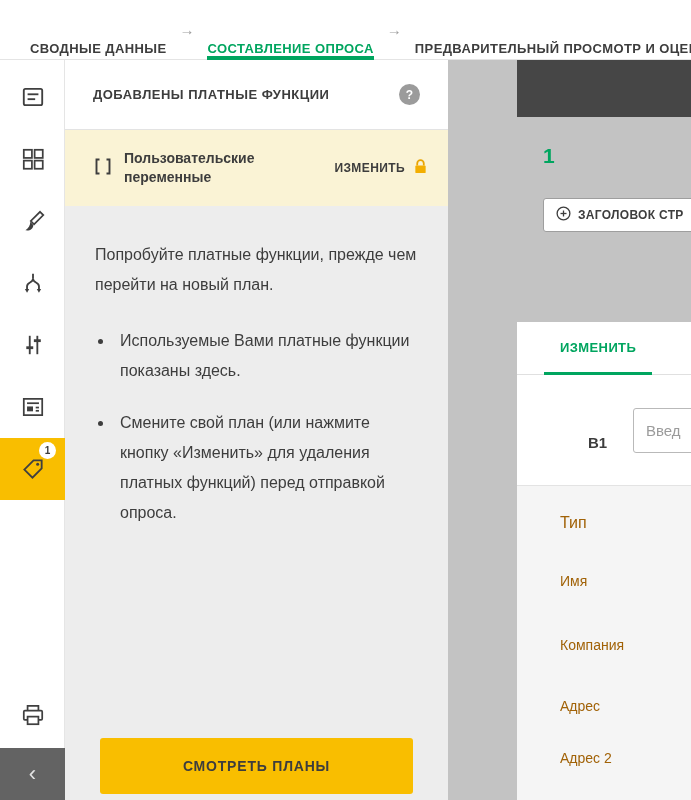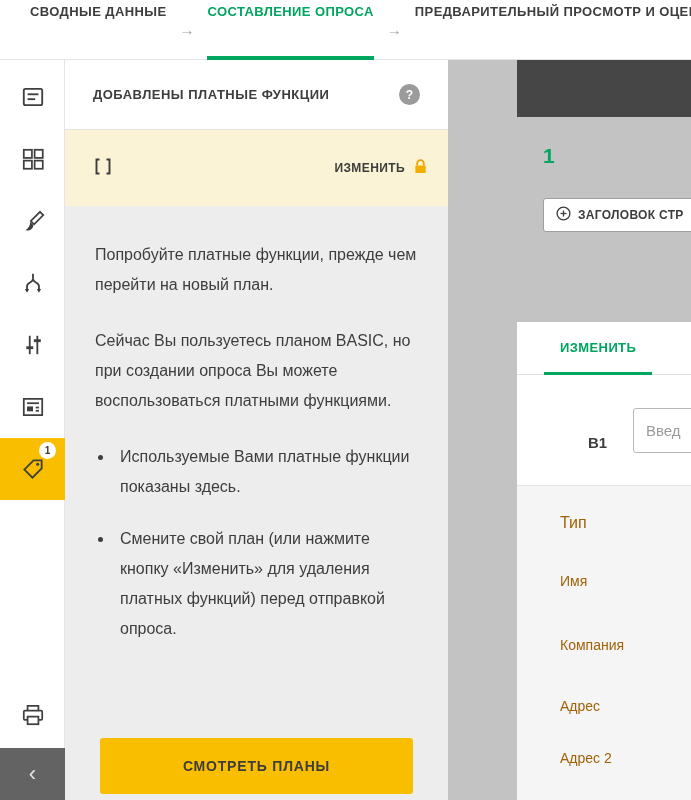--- a/index.html
+++ b/index.html
@@ -5,21 +5,21 @@
   * { margin:0; padding:0; box-sizing:border-box; }
   html,body { background:#ffffff; }
   body { font-family:"Liberation Sans","DejaVu Sans",sans-serif; color:#3d3d3d; }
 
   .app { position:relative; width:691px; height:800px; overflow:hidden; background:#c3c3c3; }
 
   
   .topnav { position:absolute; top:0; left:0; width:691px; height:60px; background:#fff;
             border-bottom:1px solid #e4e4e4; display:flex; align-items:center; padding-left:30px; z-index:6; }
   .nav-item { font-size:13px; font-weight:bold; letter-spacing:.4px; color:#3d3d3d; white-space:nowrap;
-              height:60px; display:flex; align-items:flex-start; border-top:4px solid transparent;
+              height:60px; display:flex; align-items:flex-end; border-top:4px solid transparent;
               border-bottom:4px solid transparent; cursor:pointer; }
   .nav-item.active { color:#00a55f; border-bottom-color:#00a55f; }
   .nav-arrow { margin:0 13px; color:#9e9e9e; font-size:15px; }
 
   
   .rail { position:absolute; top:60px; left:0; width:65px; height:740px; background:#fff;
           border-right:1px solid #e5e5e5; z-index:5; }
   .rail-btn { position:absolute; left:0; width:65px; height:62px; display:flex; align-items:center;
               justify-content:center; cursor:pointer; }
   .rail-btn svg { display:block; }
@@ -182,33 +182,33 @@
       <span class="panel-title">ДОБАВЛЕНЫ ПЛАТНЫЕ ФУНКЦИИ</span>
       <span class="help">?</span>
     </div>
     <div class="feature-row">
       <span>
         <svg width="20" height="19" viewBox="0 0 20 19">
             <path d="M6.5 2.5 H3.5 V16.5 H6.5" fill="none" stroke="#3d3d3d" stroke-width="1.9"></path>
             <path d="M13.5 2.5 H16.5 V16.5 H13.5" fill="none" stroke="#3d3d3d" stroke-width="1.9"></path>
           </svg>
       </span>
+      <span class="feature-label">Пользовательские переменные</span>
       <span class="feature-action">
         <span>ИЗМЕНИТЬ</span>
         <span>
           <svg width="15" height="17" viewBox="0 0 16 17">
               <path d="M4.5 7.5 V5.2 a3.5 3.5 0 0 1 7 0 V7.5" fill="none" stroke="#e9a400" stroke-width="1.9"></path>
               <rect x="2.5" y="7.5" width="11" height="8" rx="1" fill="#f3ae00"></rect>
             </svg>
         </span>
       </span>
     </div>
     <div class="panel-body">
       <p>Попробуйте платные функции, прежде чем перейти на новый план.</p>
-      <p>Сейчас Вы пользуетесь планом BASIC, но при создании опроса Вы можете воспользоваться платными функциями.</p>
       <ul>
         <li>Используемые Вами платные функции показаны здесь.</li>
         <li>Смените свой план (или нажмите кнопку «Изменить» для удаления платных функций) перед отправкой опроса.</li>
       </ul>
     </div>
     <button class="cta">СМОТРЕТЬ ПЛАНЫ</button>
   </section>
 
   <section class="canvas">
     <div class="survey-titlebar"></div>

